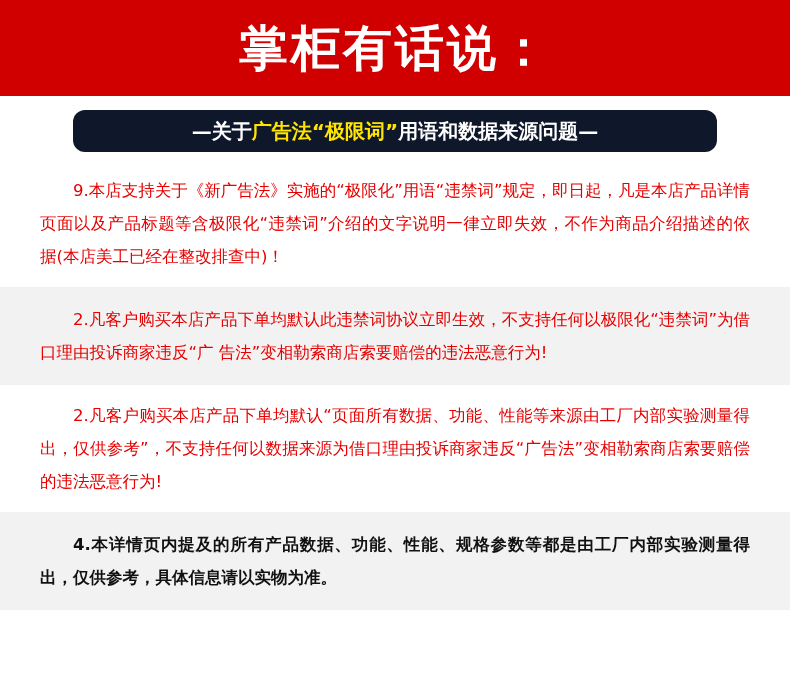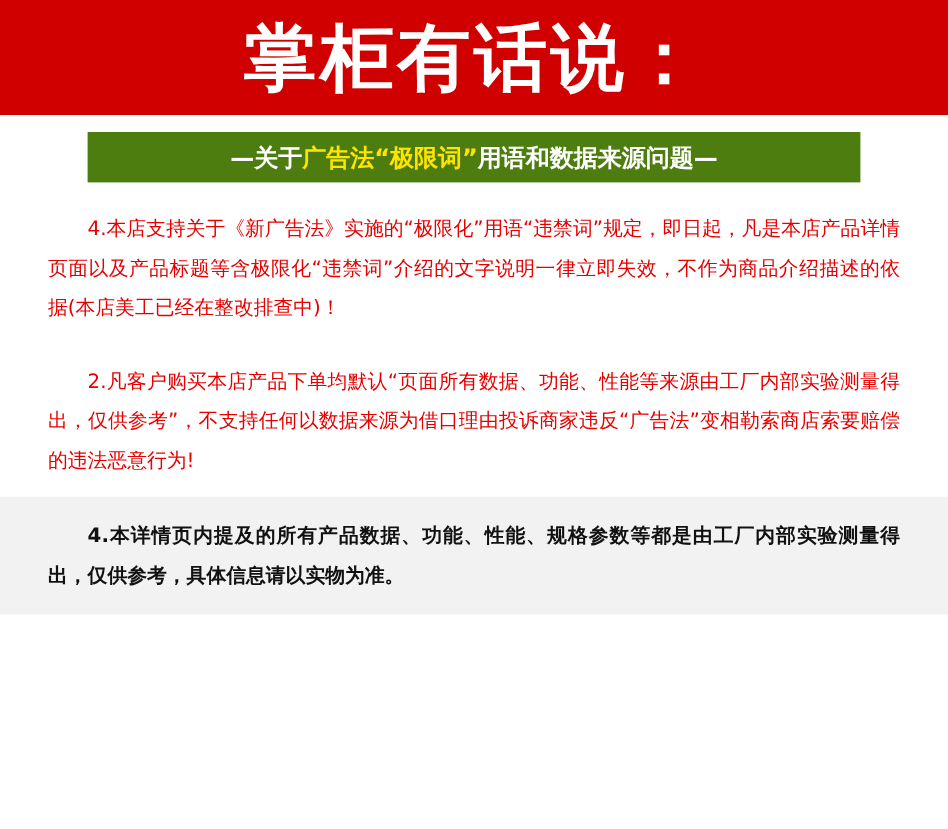--- a/index.html
+++ b/index.html
@@ -26,43 +26,44 @@
     height: 96px;
     background: #d00000;
     display: flex;
     align-items: center;
     justify-content: center;
     box-sizing: border-box;
   }
   .banner-title {
     color: #ffffff;
     font-family: "DejaVu Sans", "Liberation Sans", sans-serif;
-    font-size: 61px;
+    font-size: 49px;
     font-weight: bold;
     letter-spacing: 3px;
     line-height: 1;
     white-space: nowrap;
   }
   
   .subbar-wrap {
     width: 790px;
     padding: 14px 0 12px 0;
     background: #ffffff;
     display: flex;
     justify-content: center;
     box-sizing: border-box;
   }
   .subbar {
-    background: #4d7c0f;
+    background: #0f172a;
     width: 644px;
     height: 42px;
     display: flex;
     align-items: center;
     justify-content: center;
     box-sizing: border-box;
+    border-radius: 12px;
   }
   .subbar-text {
     font-family: "DejaVu Sans", "Liberation Sans", sans-serif;
     font-size: 20px;
     font-weight: bold;
     color: #ffffff;
     white-space: nowrap;
     line-height: 1;
   }
   .subbar-text .hl {
@@ -102,20 +103,21 @@
   <div class="banner">
     <div class="banner-title">掌柜有话说：</div>
   </div>
 
   <div class="subbar-wrap">
     <div class="subbar">
       <div class="subbar-text"><span>—关于</span><span class="hl">广告法“极限词”</span><span>用语和数据来源问题—</span></div>
     </div>
   </div>
 
-  <div class="para white" id="para1">4.本店支持关于《新广告法》实施的“极限化”用语“违禁词”规定，即日起，凡是本店产品详情页面以及产品标题等含极限化“违禁词”介绍的文字说明一律立即失效，不作为商品介绍描述的依据(本店美工已经在整改排查中)！</div>
+  <div class="para white" id="para1">9.本店支持关于《新广告法》实施的“极限化”用语“违禁词”规定，即日起，凡是本店产品详情页面以及产品标题等含极限化“违禁词”介绍的文字说明一律立即失效，不作为商品介绍描述的依据(本店美工已经在整改排查中)！</div>
 
+  <div class="para gray" id="para2">2.凡客户购买本店产品下单均默认此违禁词协议立即生效，不支持任何以极限化“违禁词”为借口理由投诉商家违反“广 告法”变相勒索商店索要赔偿的违法恶意行为!</div>
 
   <div class="para white" id="para3">2.凡客户购买本店产品下单均默认“页面所有数据、功能、性能等来源由工厂内部实验测量得出，仅供参考”，不支持任何以数据来源为借口理由投诉商家违反“广告法”变相勒索商店索要赔偿的违法恶意行为!</div>
 
   <div class="para gray black-text" id="para4">4.本详情页内提及的所有产品数据、功能、性能、规格参数等都是由工厂内部实验测量得出，仅供参考，具体信息请以实物为准。</div>
 
 </div>
 
 </body></html>

